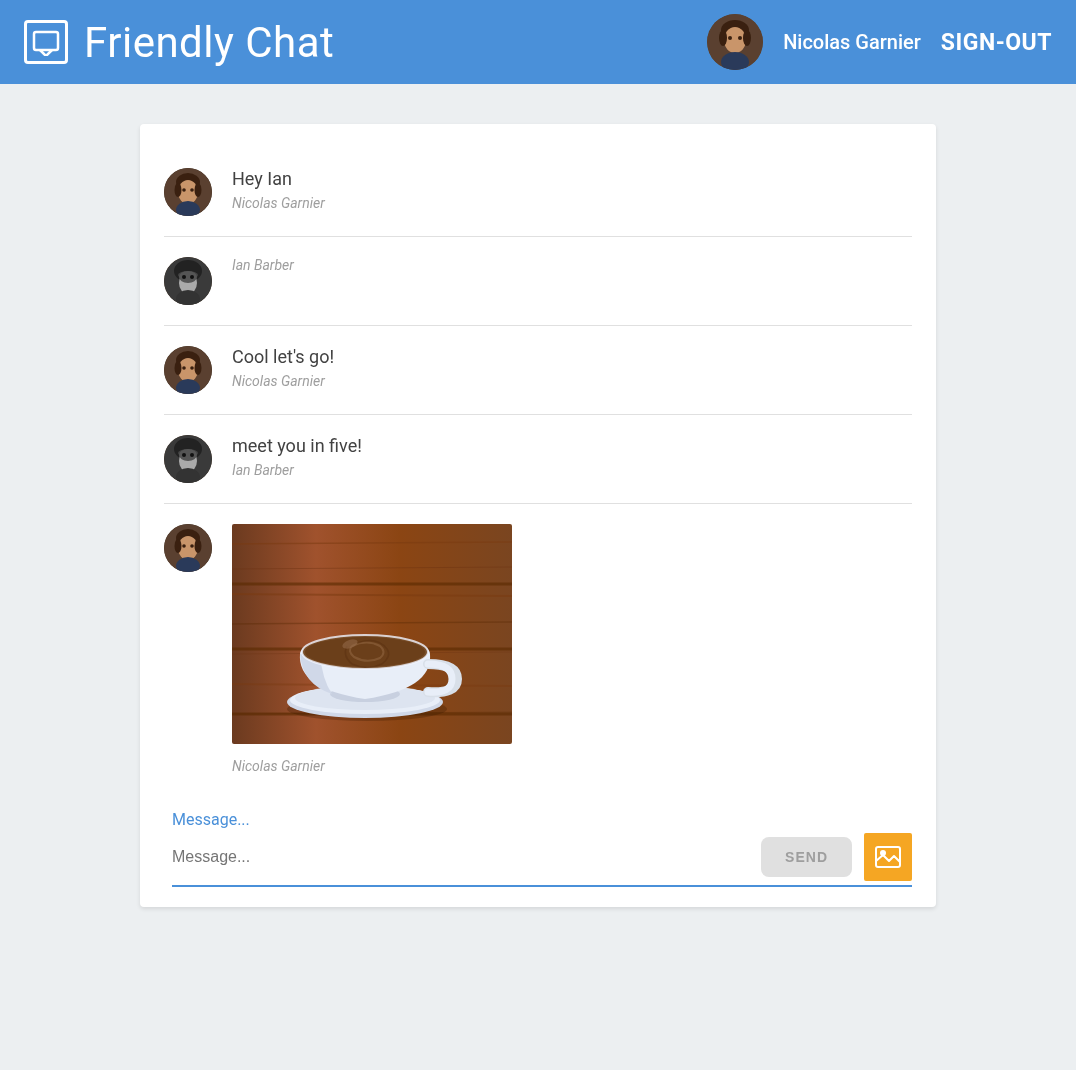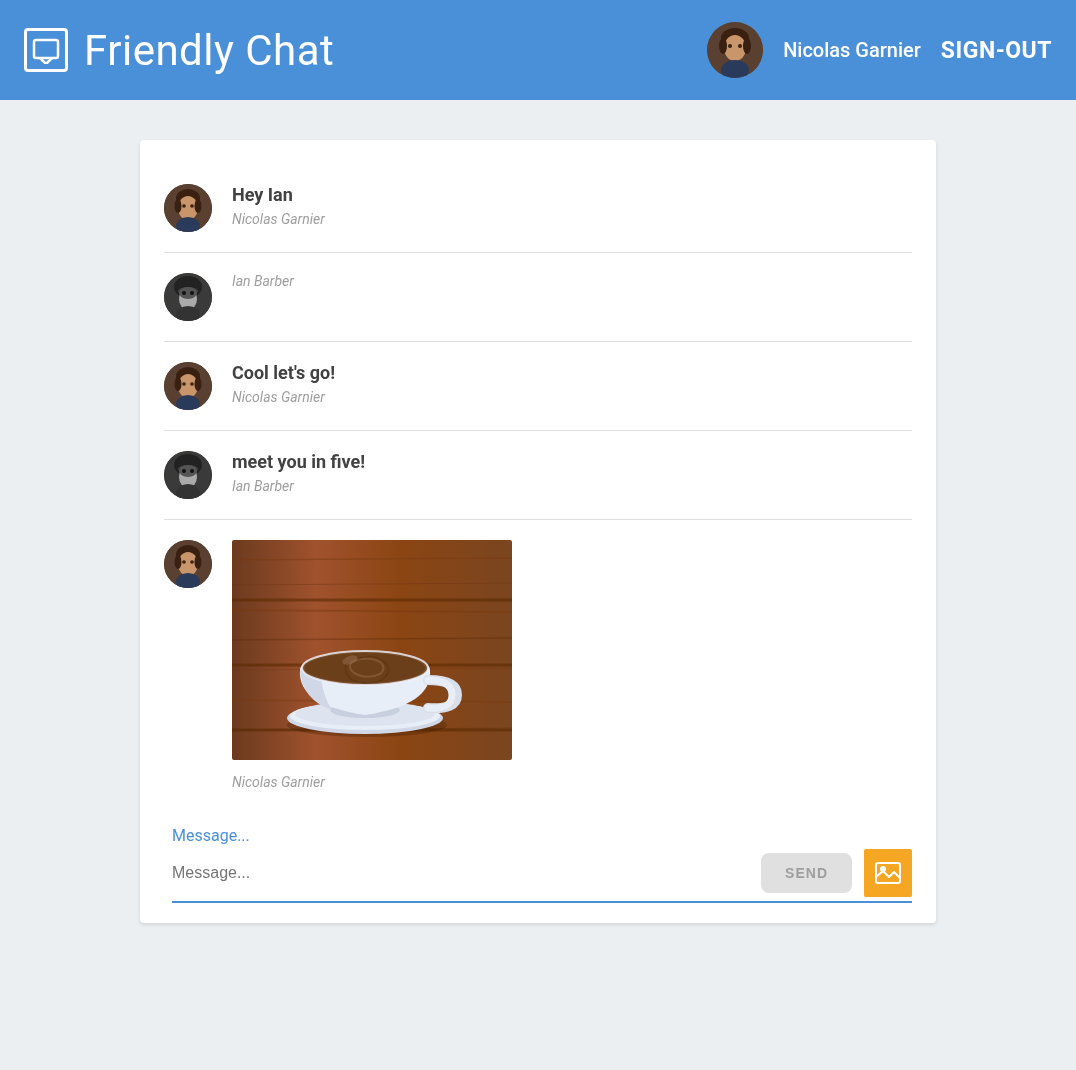--- a/index.html
+++ b/index.html
@@ -9,21 +9,21 @@
       width: 1076px;
       min-height: 1070px;
     }
 
     
     .header {
       background-color: #4a90d9;
       display: flex;
       align-items: center;
       padding: 0 24px;
-      height: 100px;
+      height: 84px;
       justify-content: space-between;
       text-align: right;
     }
     .header-left {
       display: flex;
       align-items: center;
       gap: 16px;
     }
     .header-logo-icon {
       width: 44px;
@@ -117,21 +117,21 @@
 
     .msg-content {
       display: flex;
       flex-direction: column;
       gap: 6px;
       flex: 1;
     }
     .msg-text {
       font-size: 18px;
       color: #424242;
-      font-weight: 700;
+      font-weight: 400;
     }
     .msg-author {
       font-size: 14px;
       color: #9e9e9e;
       font-style: italic;
     }
 
     
     .coffee-img {
       width: 280px;

